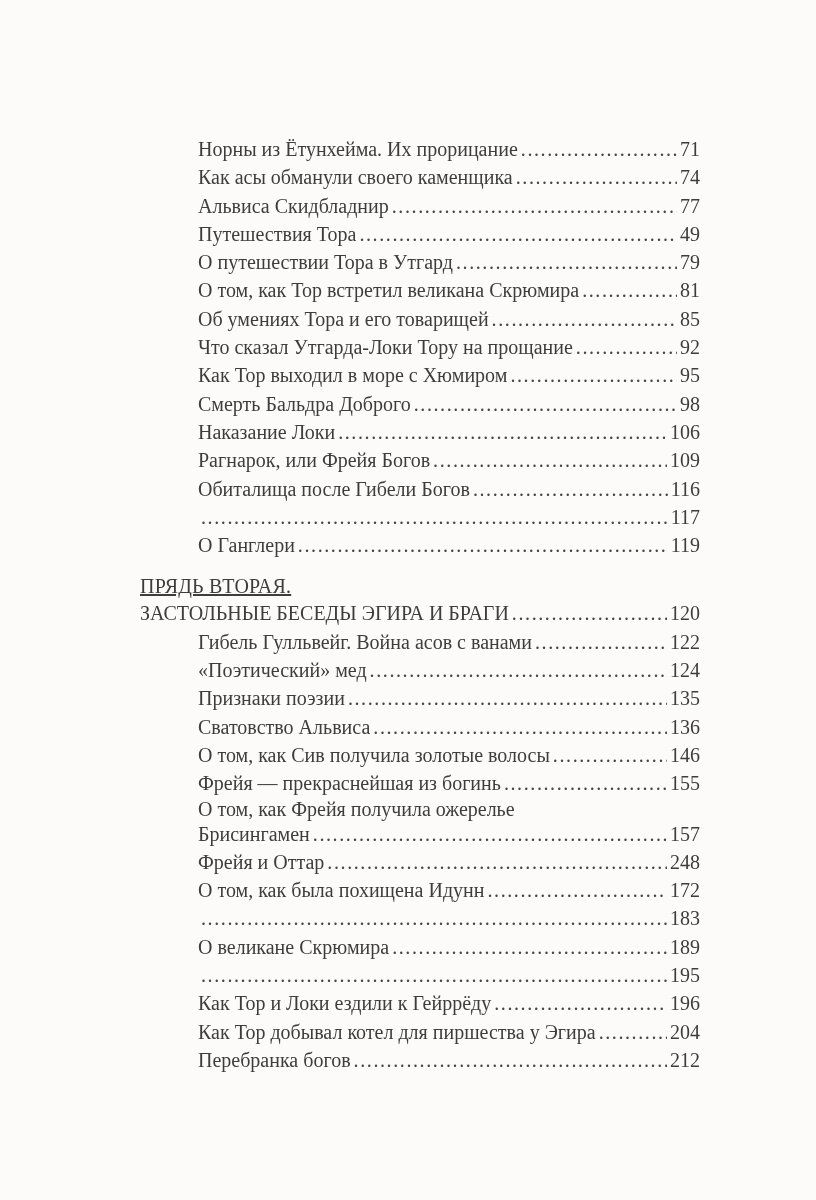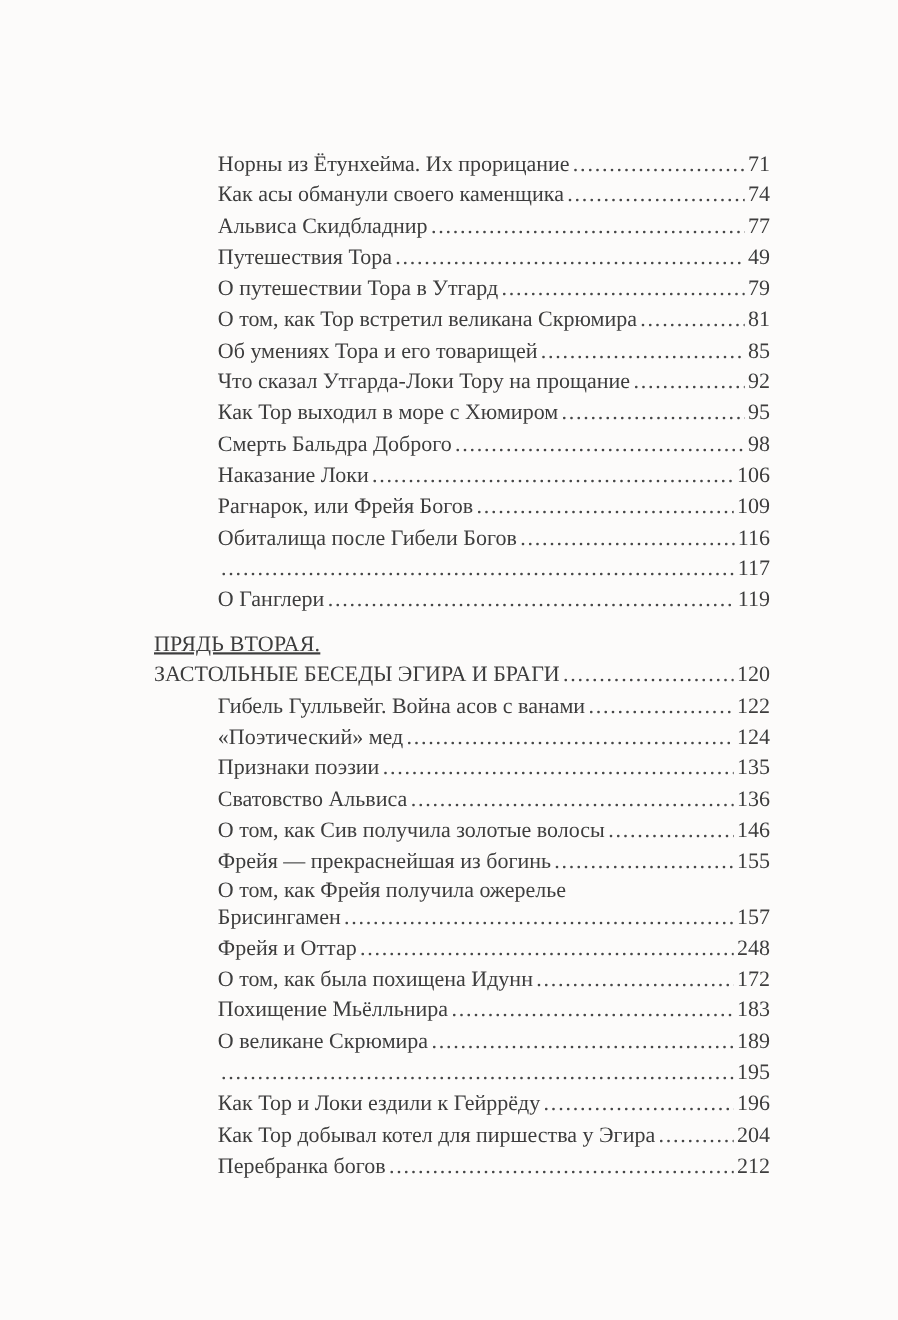--- a/index.html
+++ b/index.html
@@ -246,21 +246,20 @@
         </div>
         <div class="entry">
           <div class="row">
             <span class="title">О том, как была похищена Идунн</span>
             <span class="dots"></span>
             <span class="pg">172</span>
           </div>
         </div>
         <div class="entry">
           <div class="row">
-            <span class="title">Похищение Мьёлльнира</span>
             <span class="dots"></span>
             <span class="pg">183</span>
           </div>
         </div>
         <div class="entry">
           <div class="row">
             <span class="title">О великане Скрюмира</span>
             <span class="dots"></span>
             <span class="pg">189</span>
           </div>

